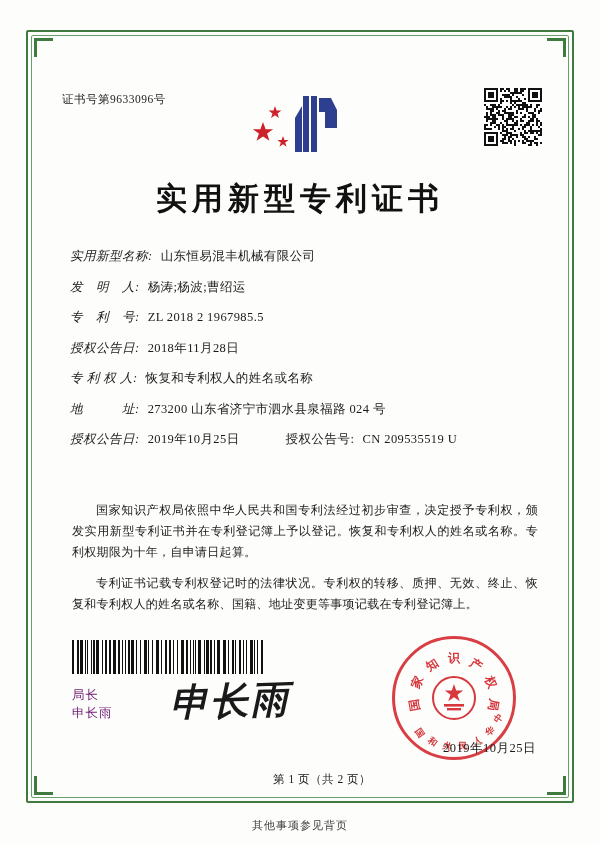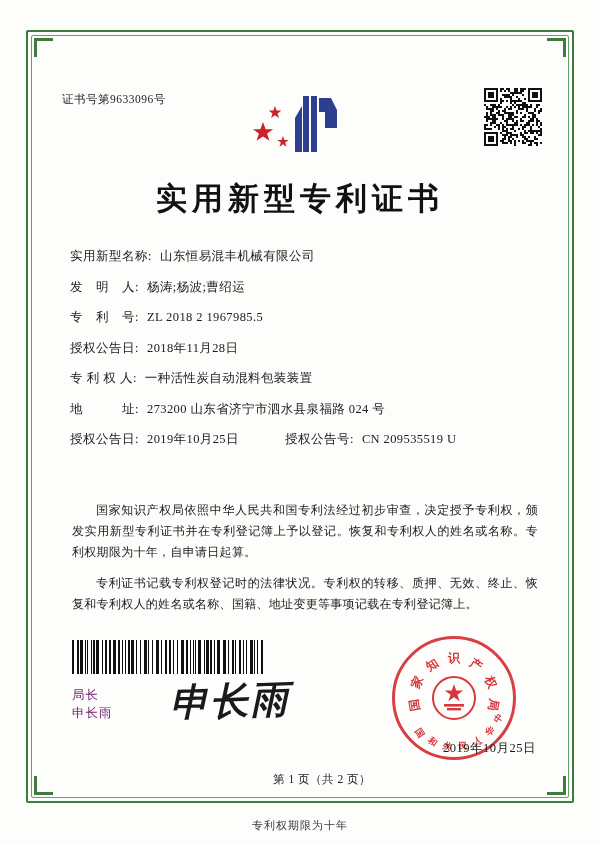--- a/index.html
+++ b/index.html
@@ -109,20 +109,21 @@
     display: flex;
     align-items: baseline;
     margin-bottom: 13.5px;
     font-size: 12.5px;
     color: #1b1b1b;
   }
   .field-label {
     flex: 0 0 auto;
     white-space: nowrap;
     letter-spacing: 0.5px;
+    font-style: italic;
   }
   .field-value {
     margin-left: 8px;
     letter-spacing: 0.4px;
   }
   .field-row.inline-two {
     justify-content: flex-start;
   }
   .field-row .second-label {
     margin-left: 46px;
@@ -714,21 +715,21 @@
     <div class="field-row">
       <div class="field-label">专　利　号:</div>
       <div class="field-value">ZL 2018 2 1967985.5</div>
     </div>
     <div class="field-row">
       <div class="field-label">授权公告日:</div>
       <div class="field-value">2018年11月28日</div>
     </div>
     <div class="field-row">
       <div class="field-label">专 利 权 人:</div>
-      <div class="field-value">一种活性炭自动混料包装装置</div>
+      <div class="field-value">恢复和专利权人的姓名或名称</div>
     </div>
     <div class="field-row">
       <div class="field-label">地　　　址:</div>
       <div class="field-value">273200 山东省济宁市泗水县泉福路 024 号</div>
     </div>
     <div class="field-row inline-two">
       <div class="field-label">授权公告日:</div>
       <div class="field-value">2019年10月25日</div>
       <div class="second-label">授权公告号:</div>
       <div class="field-value">CN 209535519 U</div>
@@ -873,15 +874,15 @@
         <span style="font-size:9px;transform:rotate(180deg) translate(-50%,-42px) rotate(180deg);">民</span>
         <span style="font-size:9px;transform:rotate(198.33333333333331deg) translate(-50%,-42px) rotate(180deg);">共</span>
         <span style="font-size:9px;transform:rotate(216.66666666666666deg) translate(-50%,-42px) rotate(180deg);">和</span>
         <span style="font-size:9px;transform:rotate(235deg) translate(-50%,-42px) rotate(180deg);">国</span>
       </div>
   </div>
 
   <div class="seal-date">2019年10月25日</div>
 
   <div class="page-num">第 1 页（共 2 页）</div>
-  <div class="footer-note">专利权期限为十年</div>
+  <div class="footer-note">其他事项参见背页</div>
 
 </div>
 
 </body></html>

